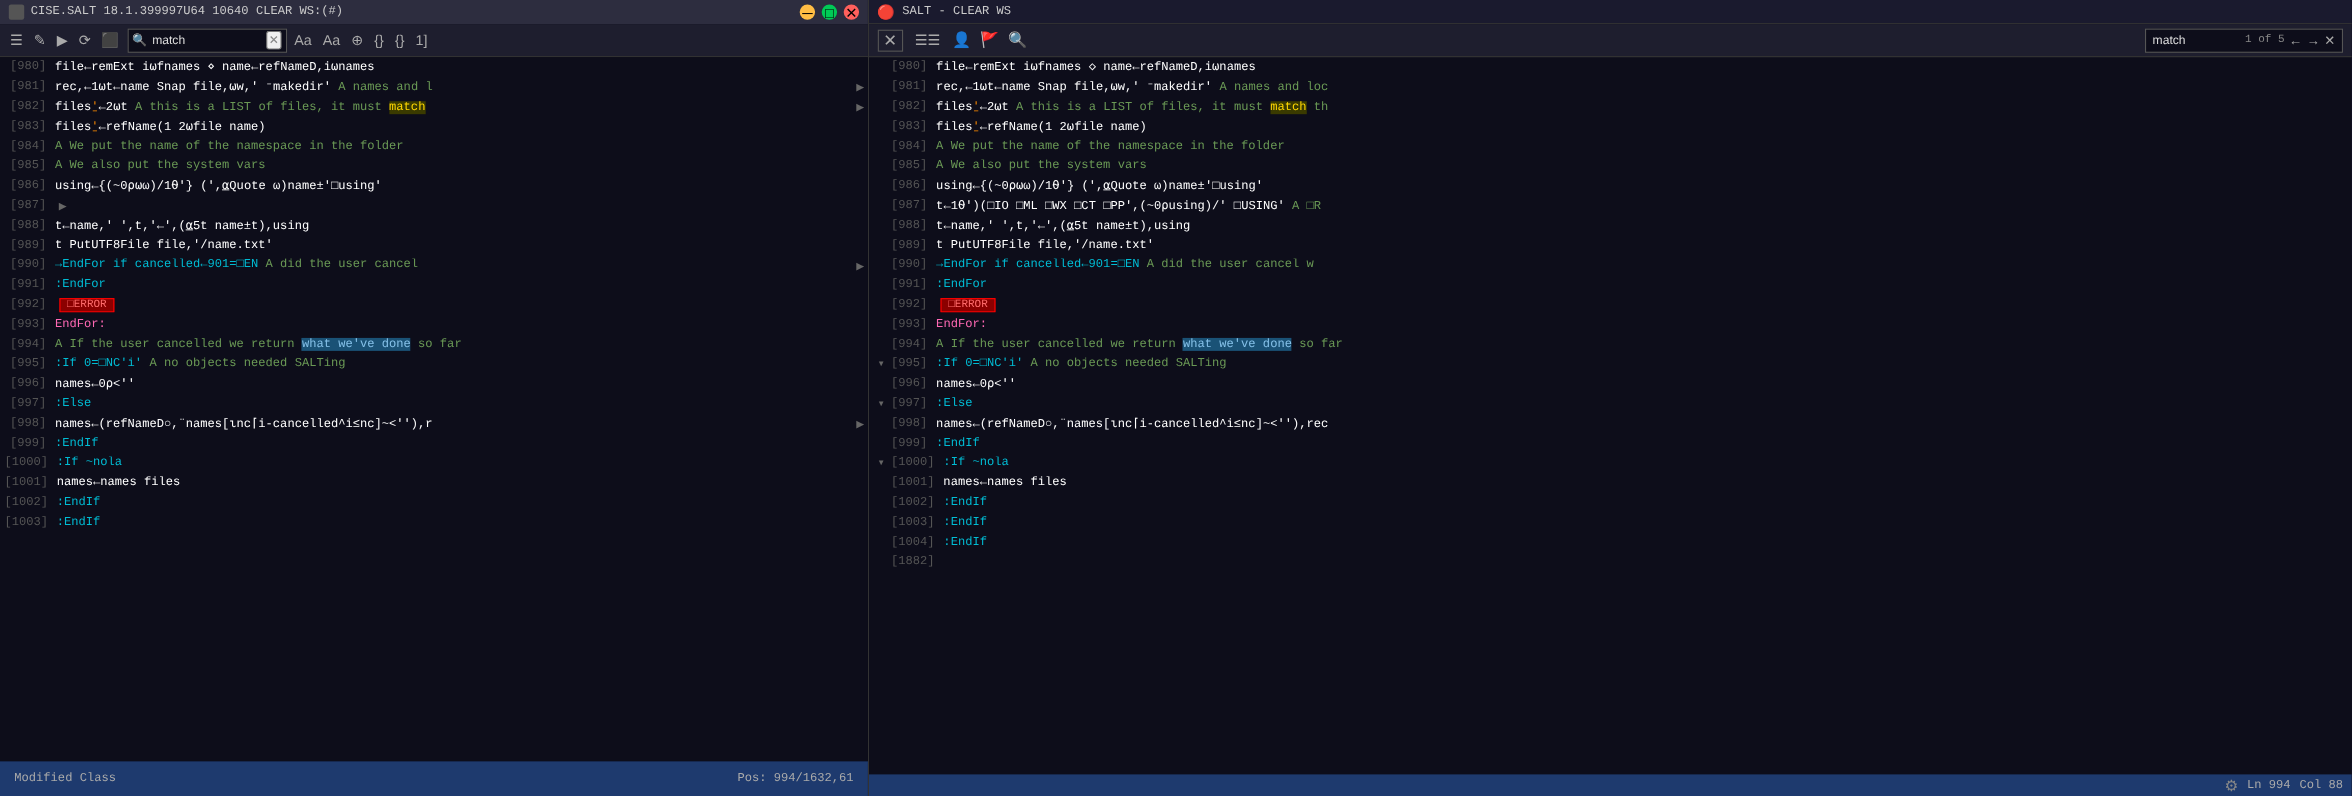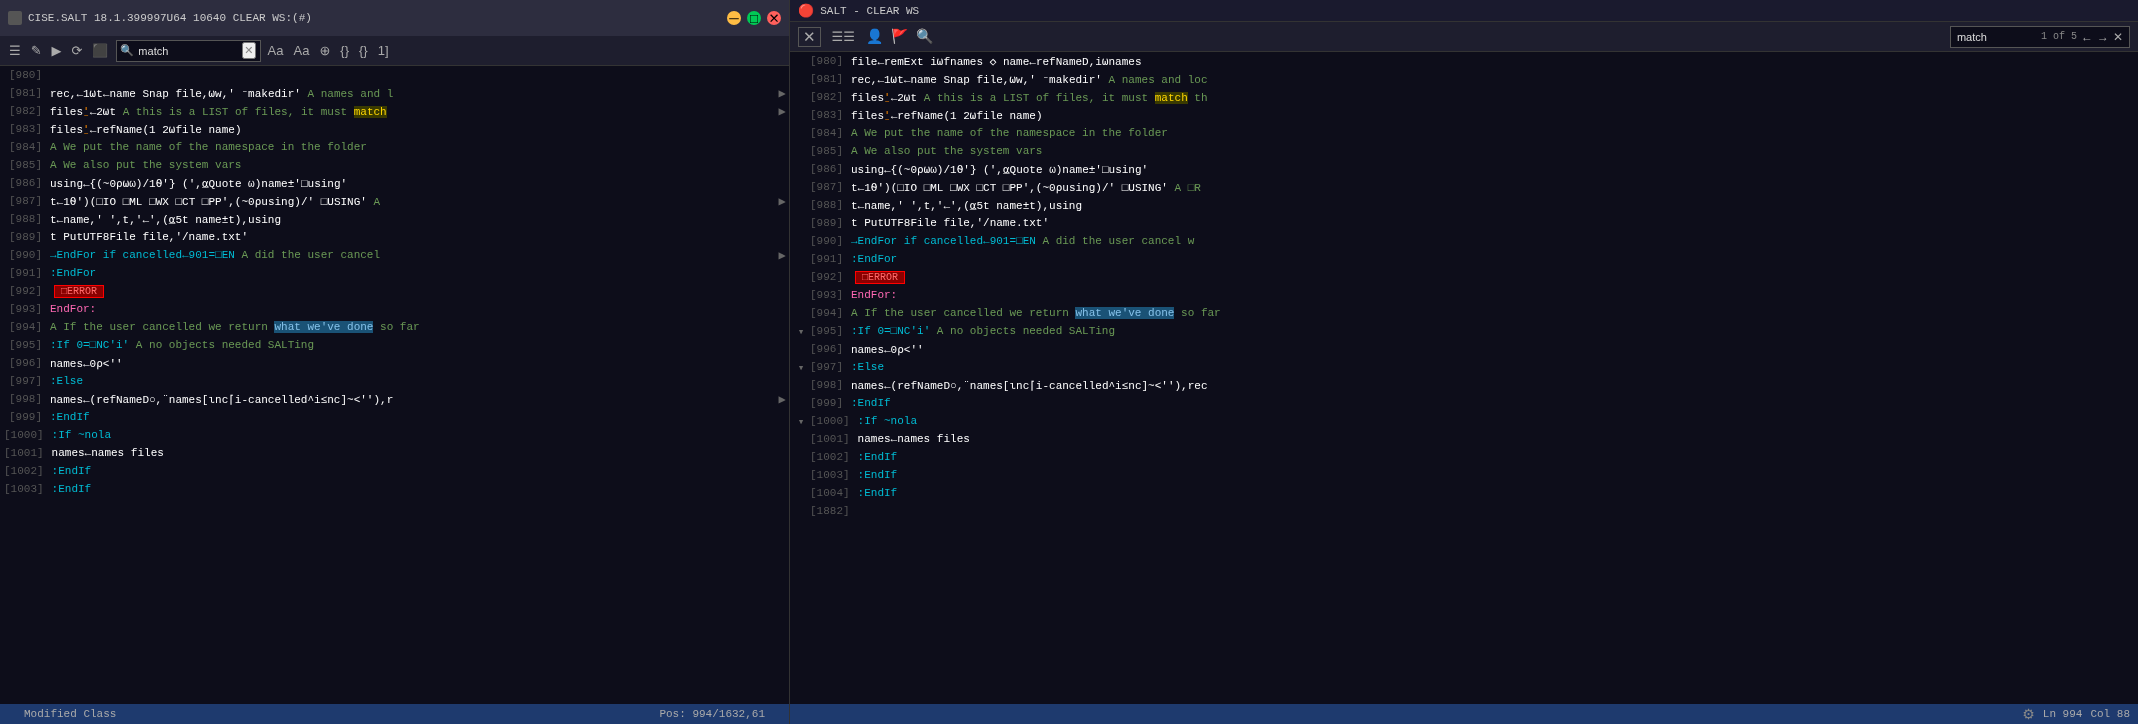--- a/index.html
+++ b/index.html
@@ -26,21 +26,21 @@
       border-right: 1px solid #333;
     }
     .title-bar {
       background: #2d2d3f;
       color: #ccc;
       font-size: 11px;
       padding: 2px 8px;
       display: flex;
       align-items: center;
       justify-content: space-between;
-      height: 36px;
+      height: 22px;
     }
     .title-bar-left {
       display: flex;
       align-items: center;
       gap: 6px;
     }
     .title-icon {
       width: 14px; height: 14px;
       background: #555;
       border-radius: 2px;
@@ -134,24 +134,24 @@
     .scroll-arrow {
       width: 14px;
       color: #666;
       text-align: center;
       flex-shrink: 0;
     }
     .status-bar {
       background: #1e3a6e;
       color: #aaa;
       font-size: 11px;
-      padding: 2px 24px;
+      padding: 2px 13px;
       display: flex;
       justify-content: space-between;
-      height: 20px;
+      height: 32px;
       align-items: center;
     }
     
     .kw-pink { color: #ff69b4; }
     .kw-cyan { color: #00bcd4; }
     .kw-orange { color: #ff8c00; }
     .kw-white { color: #ffffff; }
     .kw-comment { color: #6a9955; }
     .highlight-match { background: #3a3a00; color: #ffd700; }
     .highlight-blue { background: #1a5276; color: #85c1e9; text-align: center; }
@@ -295,20 +295,21 @@
       <button class="toolbar-btn">Aa</button>
       <button class="toolbar-btn">⊕</button>
       <button class="toolbar-btn">{}</button>
       <button class="toolbar-btn">{}</button>
       <button class="toolbar-btn">1]</button>
     </div>
     <div class="code-area">
       <div class="code-scroll" id="left-code">
           <div class="code-line">
             <div class="line-num">[980]</div>
+            <div class="line-content"><span class="kw-white">        file←remExt i⍵fnames ⋄ name←refNameD,i⍵names</span></div>
           </div>
           <div class="code-line">
             <div class="line-num">[981]</div>
             <div class="line-content"><span class="kw-white">        rec,←1⍵t←name Snap file,⍵w,' ⁻makedir' </span><span class="kw-comment">A names and l</span></div>
             <div class="scroll-arrow">▶</div>
           </div>
           <div class="code-line">
             <div class="line-num">[982]</div>
             <div class="line-content"><span class="kw-white">        files</span><span class="kw-orange">⍘</span><span class="kw-white">←2⍵t </span><span class="kw-comment">A this is a LIST of files, it must </span><span class="highlight-match">match</span></div>
             <div class="scroll-arrow">▶</div>
@@ -324,21 +325,20 @@
           <div class="code-line">
             <div class="line-num">[985]</div>
             <div class="line-content"><span class="kw-white">        </span><span class="kw-comment">A We also put the system vars</span></div>
           </div>
           <div class="code-line">
             <div class="line-num">[986]</div>
             <div class="line-content"><span class="kw-white">        using←{(~0⍴⍵ω)/1⍬'} (',⍶Quote ω)name±'□using'</span></div>
           </div>
           <div class="code-line">
             <div class="line-num">[987]</div>
-            <div class="line-content"><span class="kw-white">        t←1⍬')(□IO □ML □WX □CT □PP',(~0⍴using)/' □USING' </span><span class="kw-comment">A </span></div>
             <div class="scroll-arrow">▶</div>
           </div>
           <div class="code-line">
             <div class="line-num">[988]</div>
             <div class="line-content"><span class="kw-white">        t←name,' ',t,'←',(⍶5t name±t),using</span></div>
           </div>
           <div class="code-line">
             <div class="line-num">[989]</div>
             <div class="line-content"><span class="kw-white">        t PutUTF8File file,'/name.txt'</span></div>
           </div>

